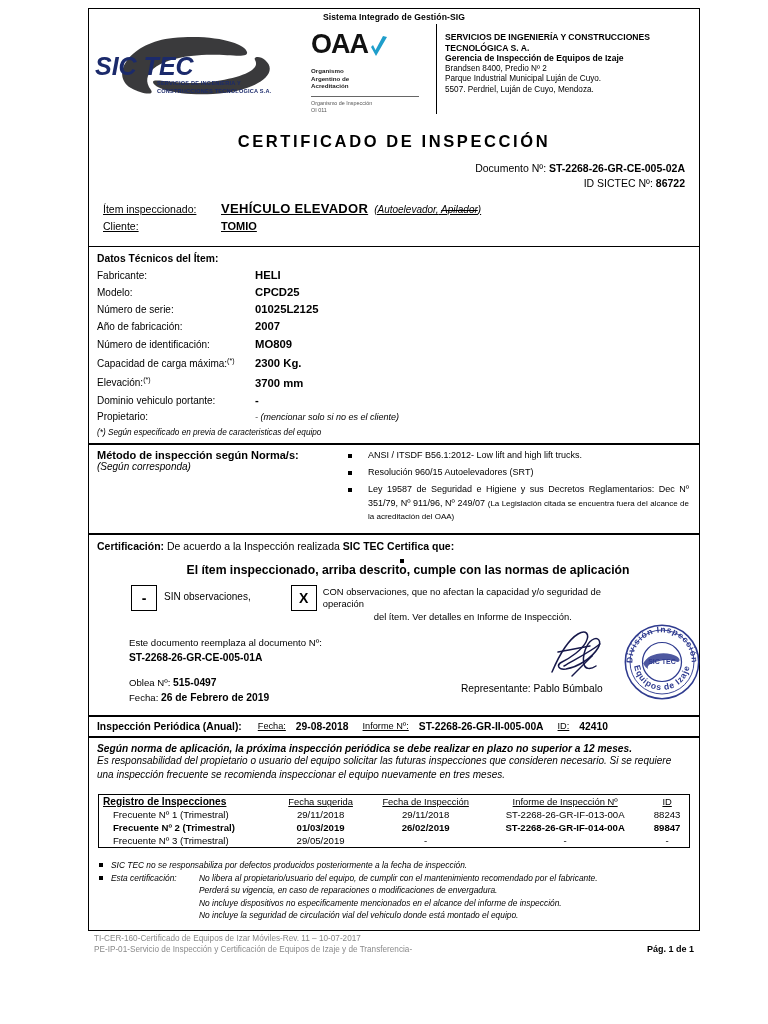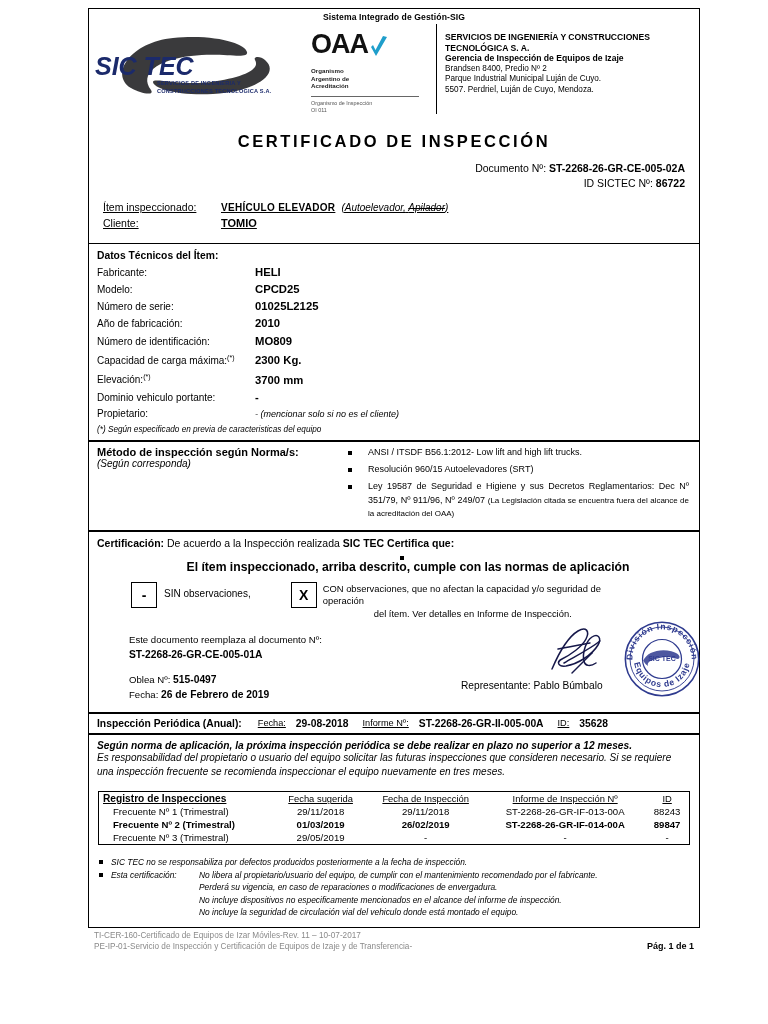--- a/index.html
+++ b/index.html
@@ -152,21 +152,21 @@
     text-decoration: underline;
   }
   .item-row {
     display: flex;
     align-items: baseline;
     padding: 2px 0 2px 14px;
     font-size: 10.5px;
   }
   .item-row .lbl { width: 118px; }
   .item-row .val-big {
-    font-size: 10px;
+    font-size: 13px;
     font-weight: bold;
     letter-spacing: .3px;
   }
   .item-row .val-bold { font-weight: bold; font-size: 11px; }
   .paren { font-style: italic; font-size: 10px; margin-left: 6px; }
   .strike { text-decoration: line-through; }
 
   
   .dt-wrap { padding: 5px 0 4px 0; }
   .dt-title {
@@ -433,21 +433,21 @@
         <div class="dt-row">
           <span class="k">Modelo:</span>
           <span class="v">CPCD25</span>
         </div>
         <div class="dt-row">
           <span class="k">Número de serie:</span>
           <span class="v">01025L2125</span>
         </div>
         <div class="dt-row">
           <span class="k">Año de fabricación:</span>
-          <span class="v">2010</span>
+          <span class="v">2007</span>
         </div>
         <div class="dt-row">
           <span class="k">Número de identificación:</span>
           <span class="v">MO809</span>
         </div>
         <div class="dt-row">
           <span class="k"><span>Capacidad de carga máxima:</span><sup class="ast">(*)</sup></span>
           <span class="v">2300 Kg.</span>
         </div>
         <div class="dt-row">
@@ -561,21 +561,21 @@
     </div>
 
     <div class="box box-sep">
       <div class="per-row">
         <span class="t1">Inspección Periódica (Anual):</span>
         <span class="u" style="margin-left:16px">Fecha:</span>
         <span class="bv" style="margin-left:10px">29-08-2018</span>
         <span class="u" style="margin-left:14px">Informe Nº:</span>
         <span class="bv" style="margin-left:10px">ST-2268-26-GR-II-005-00A</span>
         <span class="u" style="margin-left:14px">ID:</span>
-        <span class="bv" style="margin-left:10px">35628</span>
+        <span class="bv" style="margin-left:10px">42410</span>
       </div>
     </div>
 
     <div class="box box-sep">
       <div class="notes-wrap">
         <div class="note-b">Según norma de aplicación, la próxima inspección periódica se debe realizar en plazo no superior a 12 meses.</div>
         <div class="note-n">Es responsabilidad del propietario o usuario del equipo solicitar las futuras inspecciones que consideren necesario. Si se requiere una inspección frecuente se recomienda inspeccionar el equipo nuevamente en tres meses.</div>
       </div>
 
       <div class="reg-table-wrap">

